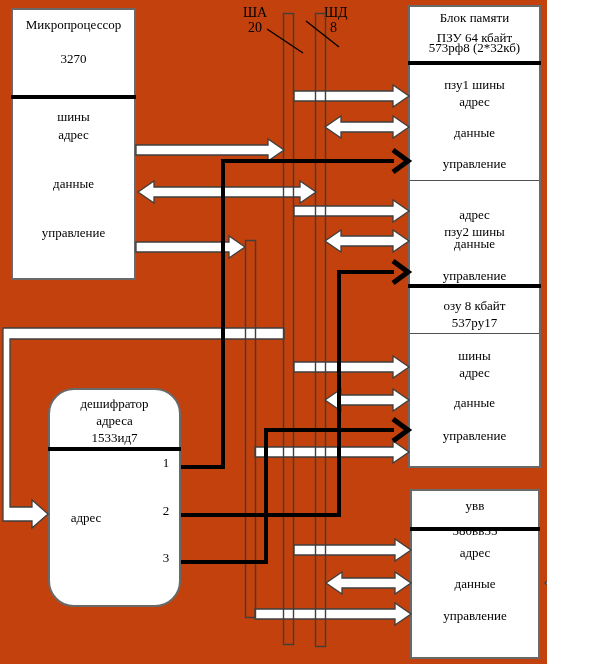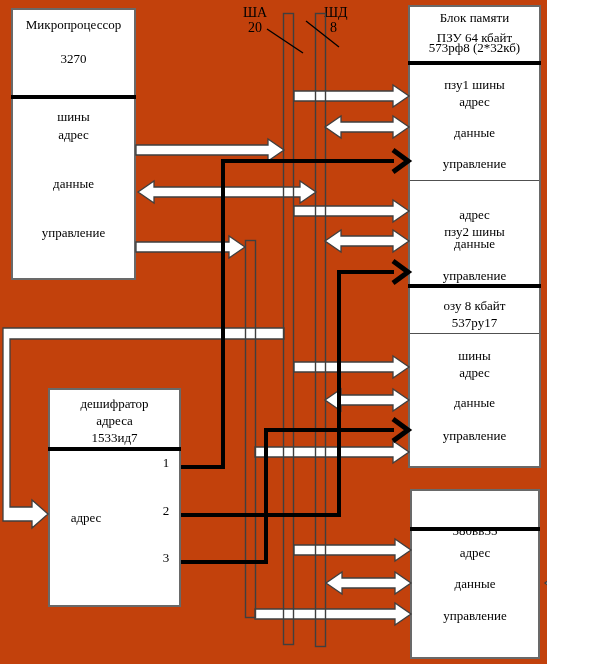--- a/index.html
+++ b/index.html
@@ -62,32 +62,33 @@
     <div class="lbl" style="top:290px;">озу 8 кбайт</div>
     <div class="lbl" style="top:307px;">537ру17</div>
     <div class="hr1" style="top:326px;"></div>
 
     <div class="lbl" style="top:340px;">шины</div>
     <div class="lbl" style="top:357px;">адрес</div>
     <div class="lbl" style="top:387px;">данные</div>
     <div class="lbl" style="top:420px;">управление</div>
   </div>
 
-  <div class="block" style="left:48px;top:388px;width:133px;height:219px;">
+  <div class="block" style="left:48px;top:388px;width:133px;height:219px;border-radius:26px;">
     <div class="lbl" style="top:5px;">дешифратор</div>
     <div class="lbl" style="top:22px;">адреса</div>
     <div class="lbl" style="top:39px;">1533ид7</div>
     <div class="hr4" style="top:57px;"></div>
     <div class="lbl" style="left:14px;right:auto;width:44px;top:119px;">адрес</div>
     <div class="num" style="left:104px;width:24px;top:65px;">1</div>
     <div class="num" style="left:104px;width:24px;top:113px;">2</div>
     <div class="num" style="left:104px;width:24px;top:160px;">3</div>
   </div>
 
   <div class="block" style="left:410px;top:489px;width:130px;height:170px;">
+    <div class="lbl" style="top:6px;">увв</div>
     <div class="lbl" style="top:23px;margin-top:8px;">580вв55</div>
     <div class="hr4" style="top:36px;"></div>
     <div class="lbl" style="top:53px;">адрес</div>
     <div class="lbl" style="top:84px;">данные</div>
     <div class="lbl" style="top:116px;">управление</div>
   </div>
 
   <svg id="wires" width="604" height="664" viewBox="0 0 604 664">
 
     <path class="hollow" d="M284,328 H3 V521 H32 V528 L48,514 L32,500 V507 H10 V339 H284 Z"></path>

